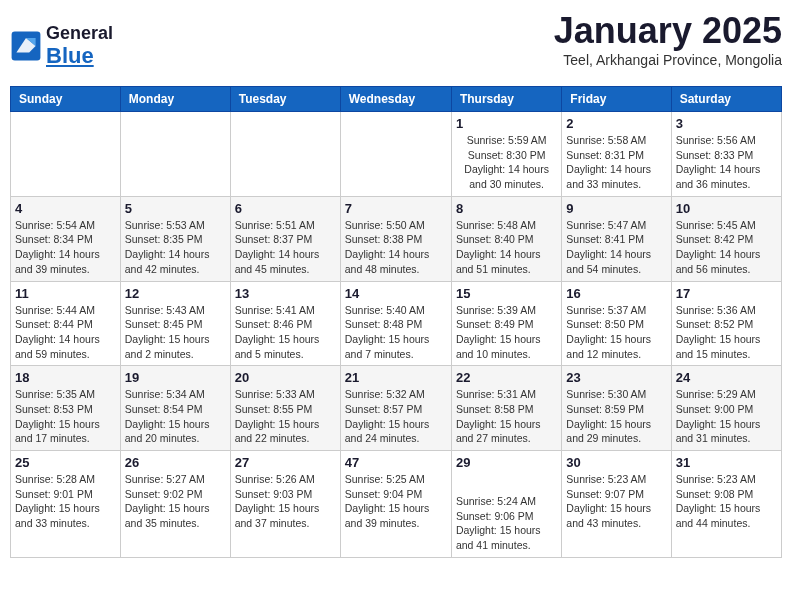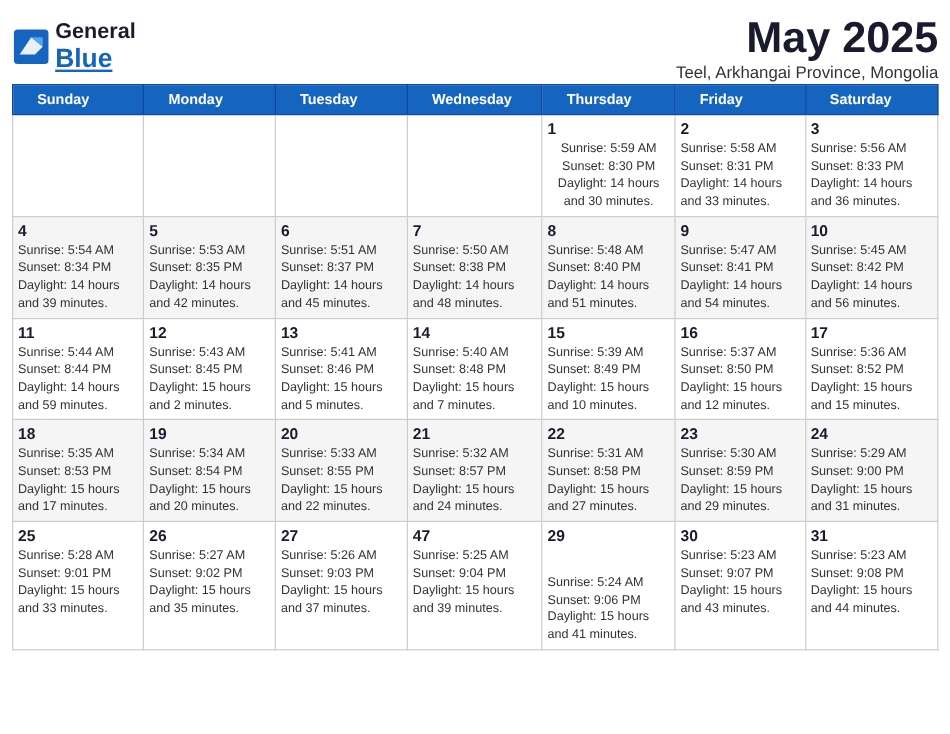--- a/index.html
+++ b/index.html
@@ -6,22 +6,22 @@
     body {
       font-family: Arial, sans-serif;
       background: #fff;
       width: 792px;
       min-height: 612px;
       padding: 10px;
     }
     .header {
       display: flex;
       justify-content: space-between;
-      align-items: center;
-      margin-bottom: 2px;
+      align-items: flex-end;
+      margin-bottom: 18px;
     }
     .logo {
       display: flex;
       align-items: center;
     }
     .logo-text {
       display: flex;
       flex-direction: column;
       line-height: 1.1;
     }
@@ -54,21 +54,21 @@
       color: #333;
     }
     .calendar {
       width: 100%;
       border-collapse: collapse;
       font-size: 11px;
     }
     .calendar th {
       background: #1565c0;
       color: #fff;
-      padding: 5px 20px;
+      padding: 5px 8px;
       text-align: left;
       font-size: 12px;
       font-weight: bold;
       border: 1px solid #0d47a1;
     }
     .calendar td {
       vertical-align: top;
       border: 1px solid #ccc;
       padding: 4px;
       width: 113px;
@@ -102,21 +102,21 @@
       <rect x="2" y="2" width="36" height="36" rx="4" fill="#1565c0"></rect>
       <polygon points="8,28 20,10 32,20 24,28" fill="white" opacity="0.9"></polygon>
       <polygon points="20,10 32,10 32,20" fill="#64b5f6" opacity="0.8"></polygon>
     </svg>
     <div class="logo-text">
       <span class="logo-general">General</span>
       <span class="logo-blue">Blue</span>
     </div>
   </div>
   <div class="title-block">
-    <div class="cal-title">May 2025</div>
+    <div class="cal-title">January 2025</div>
     <div class="cal-subtitle">Teel, Arkhangai Province, Mongolia</div>
   </div>
 </div>
 
 <table class="calendar">
   <thead>
     <tr>
     <th>Sunday</th>
         <th>Monday</th>
         <th>Tuesday</th>

